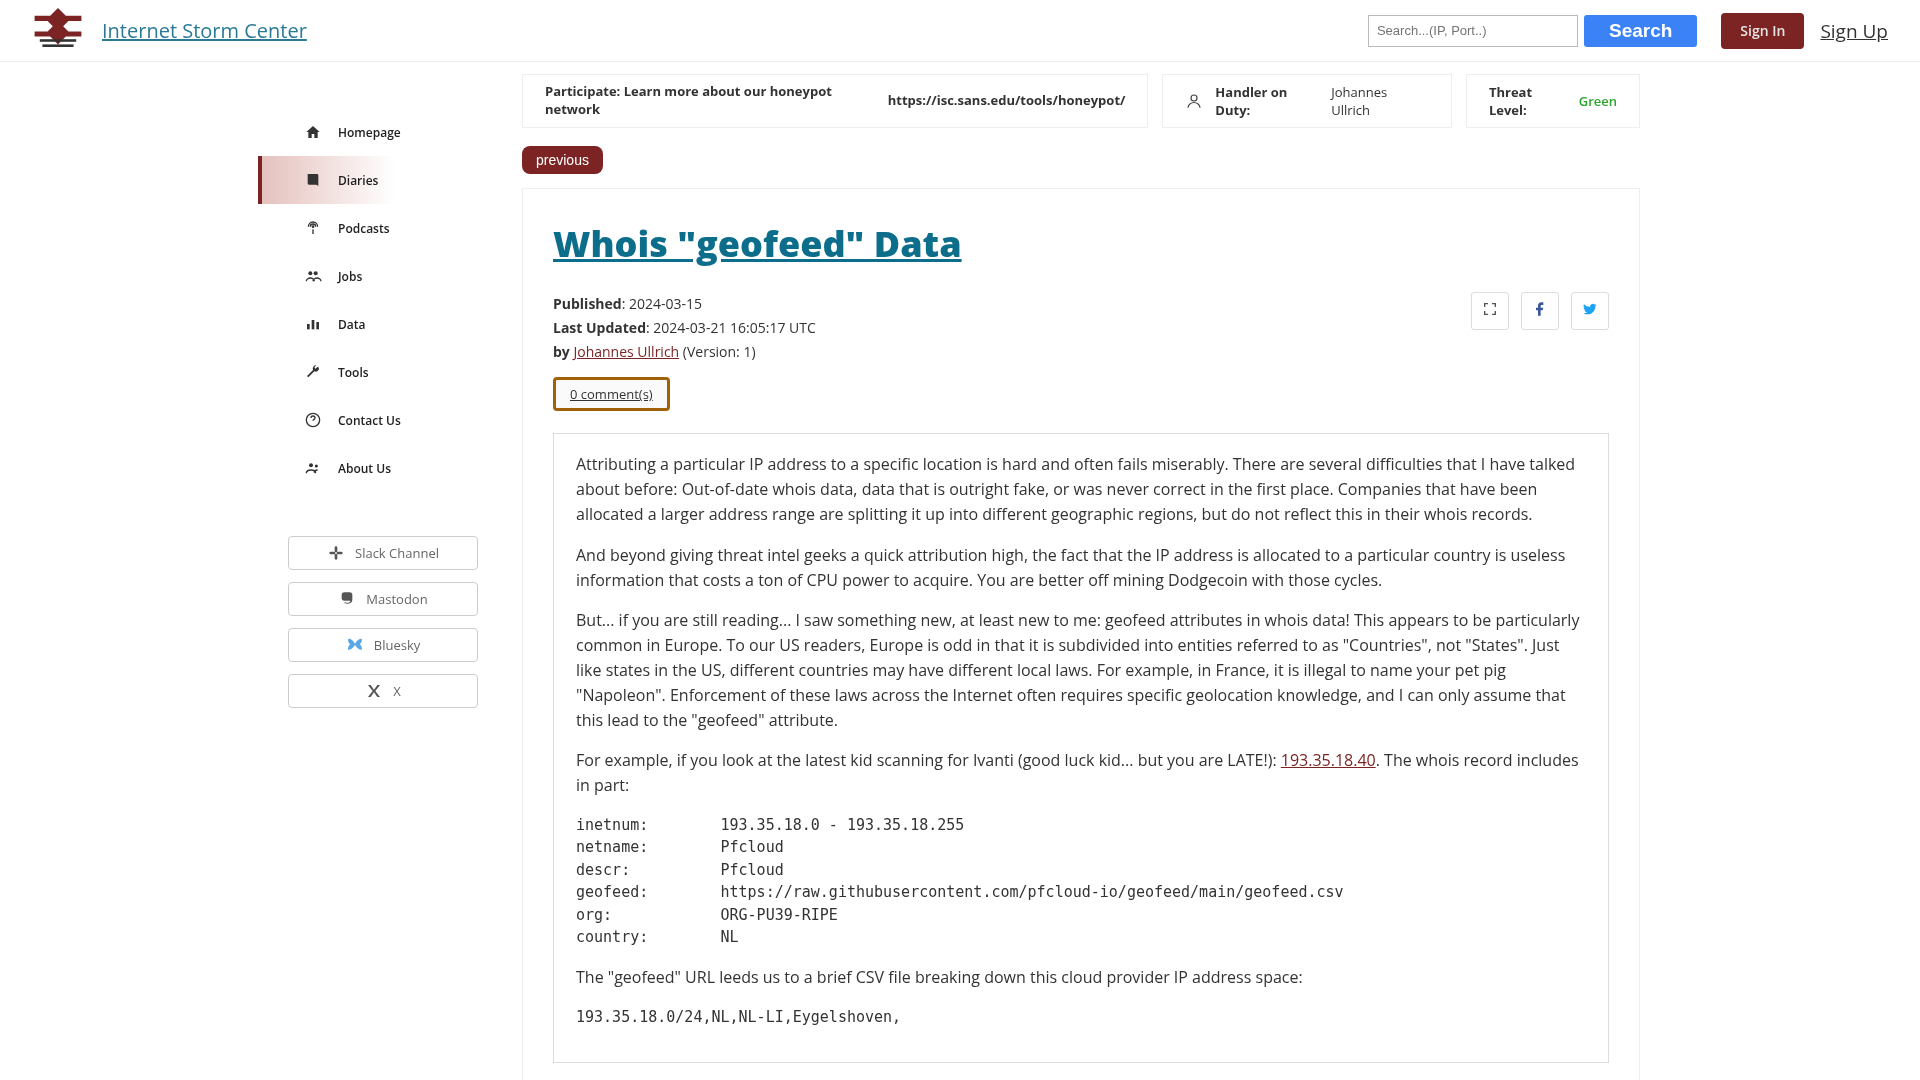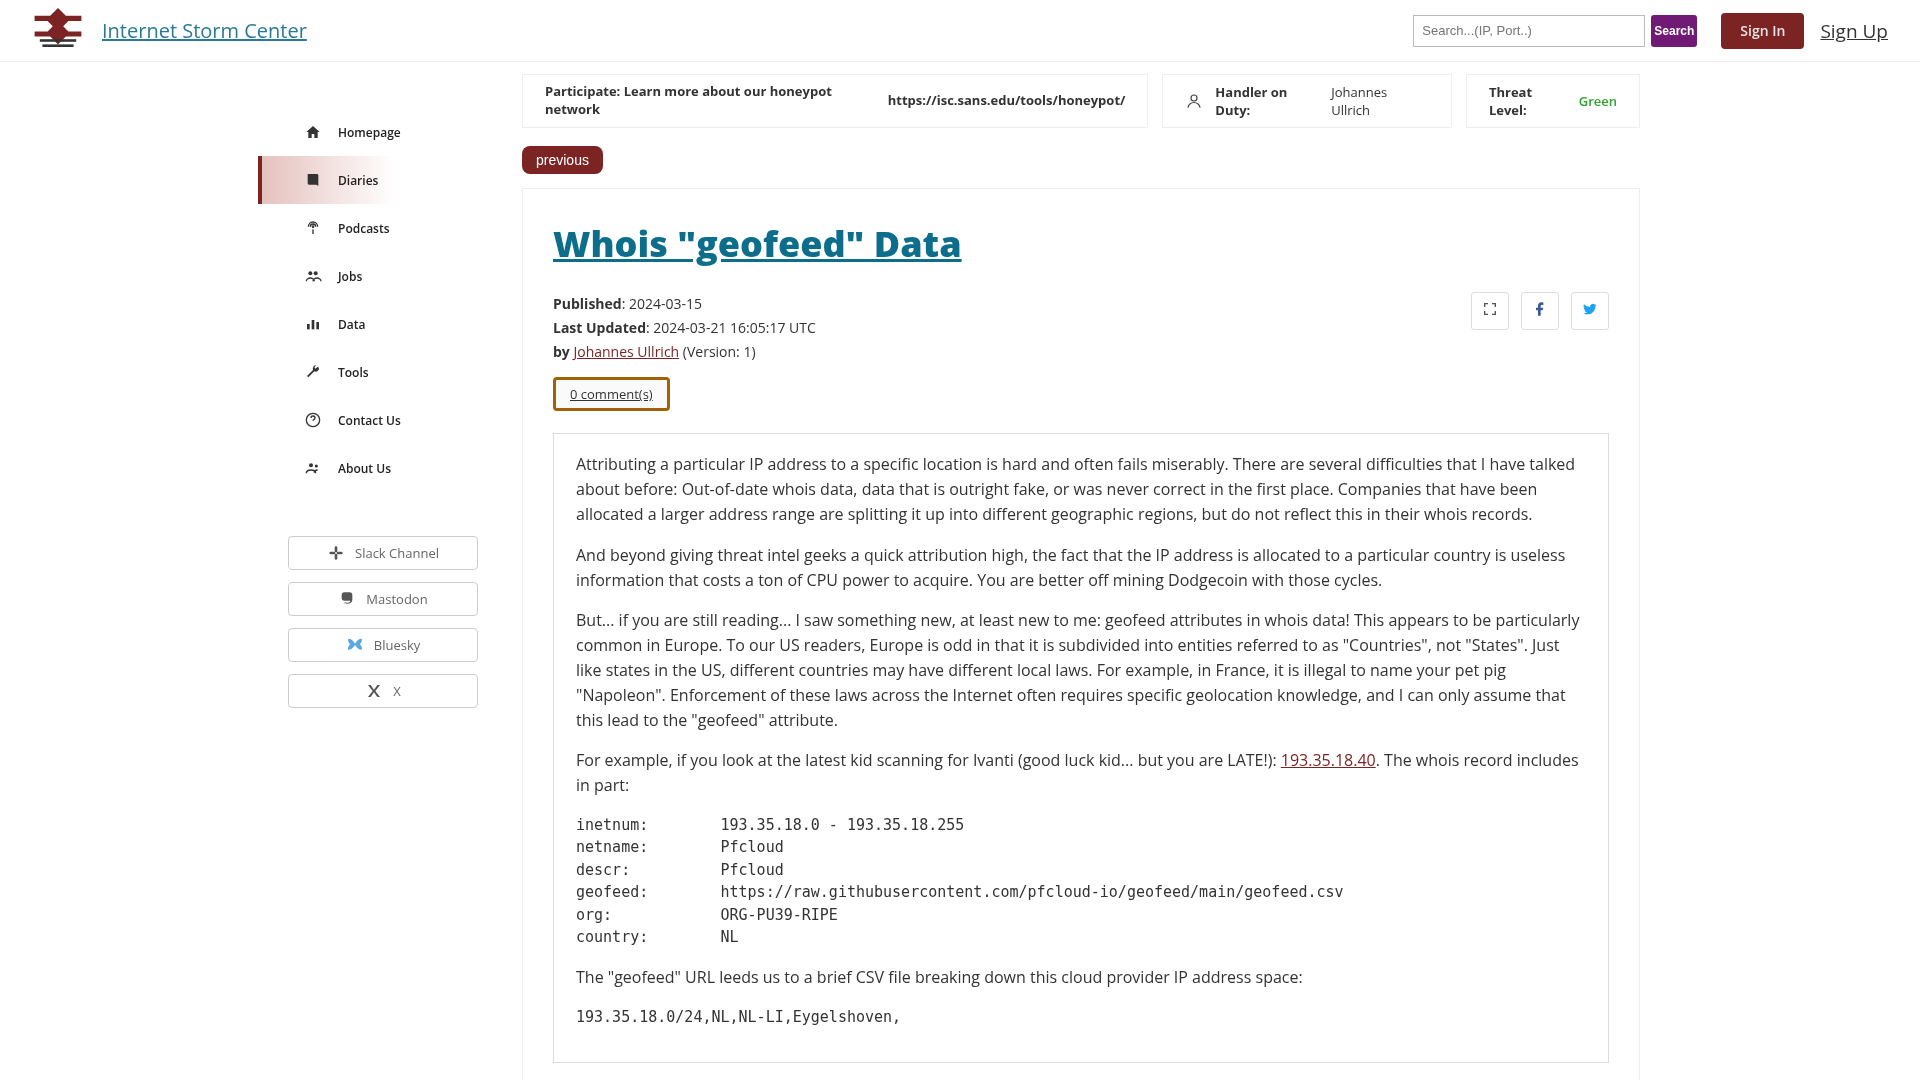--- a/index.html
+++ b/index.html
@@ -26,37 +26,37 @@
     margin-right: 18px;
     display:flex;align-items:center;justify-content:center;
   }
   .brand-link {
     font-size: 20px;
     color: #2a7a96;
     text-decoration: underline;
   }
   .topbar-spacer { flex: 1; }
   .search-input {
-    width: 232px; height: 32px;
+    width: 210px; height: 32px;
     border: 1px solid #bbb;
     padding: 0 8px;
     font-size: 13px;
     color: #6e6e6e;
     margin-right: 6px;
   }
   .btn {
     display: inline-flex; align-items:center; justify-content:center;
     height: 36px; padding: 0 18px;
     border-radius: 4px;
     font-size: 14px; font-weight: 600;
     border: 1px solid transparent;
     cursor: pointer;
     text-decoration: none;
   }
-  .btn-search { background:#701a75; color:#fff; height:32px; padding:0 2px; font-size:12px; border-radius:3px; }
+  .btn-search { background:#3b82f6; color:#fff; height:32px; padding:0 24px; font-size:19px; border-radius:3px; }
   .btn-signin { background:#7c2424; color:#e5e5e5; margin-left: 24px; }
   .signup-link { margin-left: 16px; font-size: 19px; text-decoration: underline; color:#333; }
 
   
   .page {
     display: flex;
     padding: 12px 280px 60px 258px;
     align-items: flex-start;
   }
 

